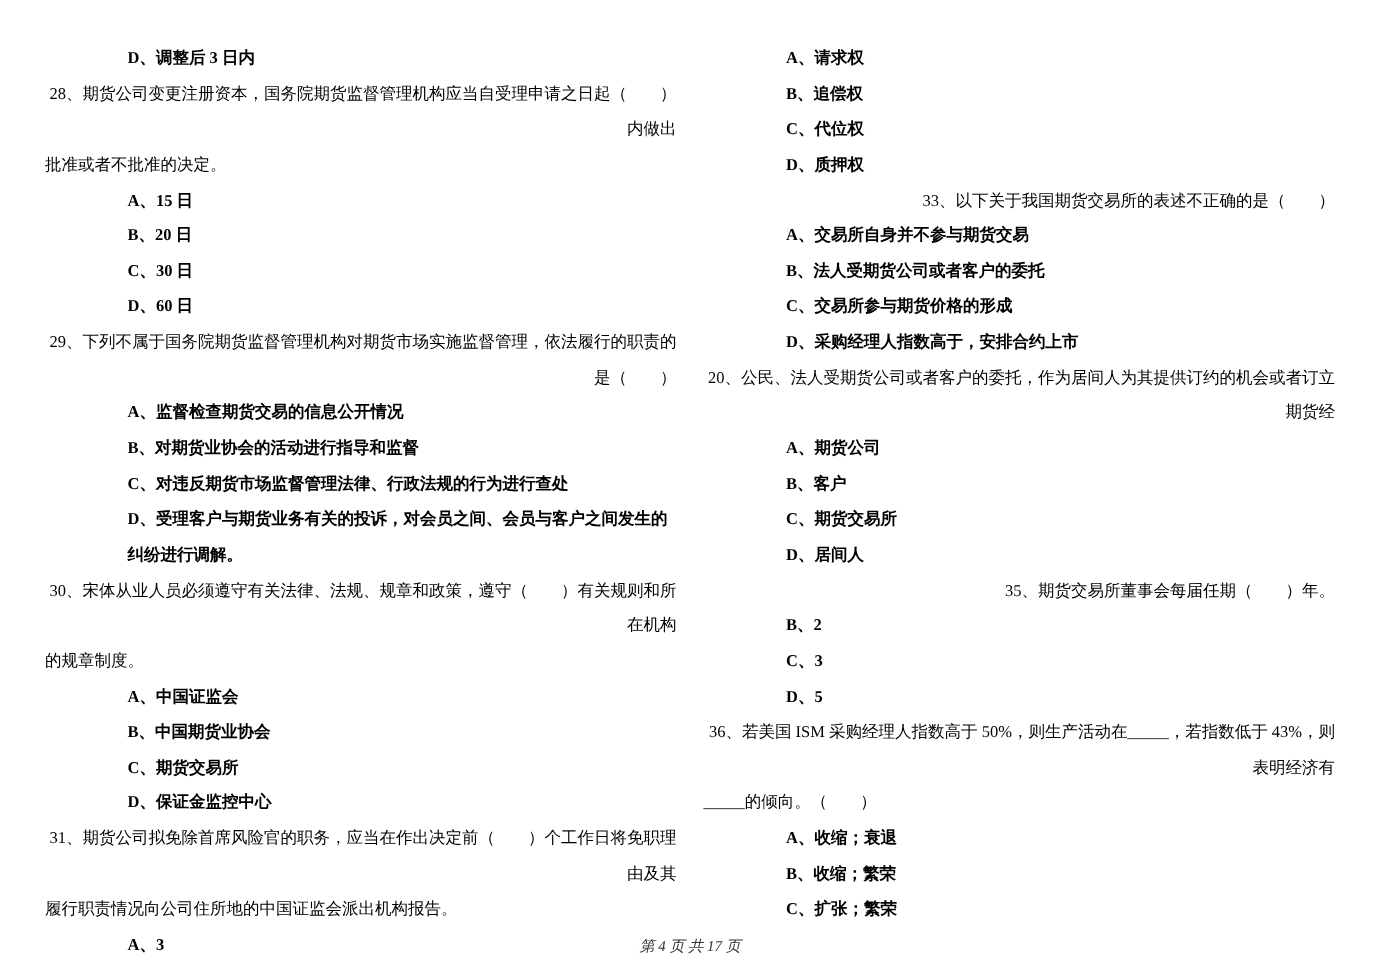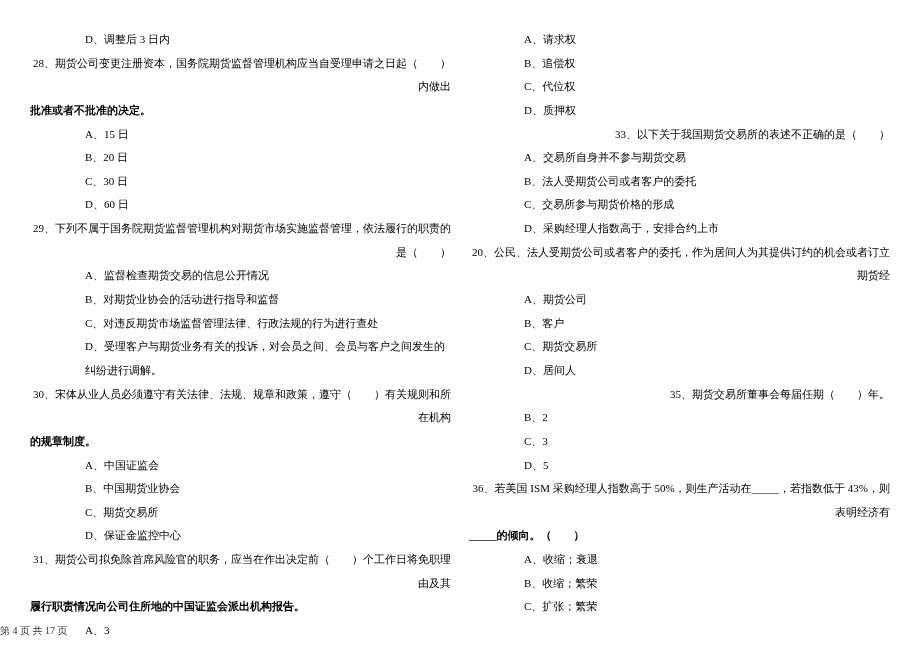--- a/index.html
+++ b/index.html
@@ -16,37 +16,38 @@
     .columns {
       display: flex;
       gap: 18px;
     }
     .col {
       flex: 1;
       line-height: 2.15;
     }
     .option {
       padding-left: 55px;
+      font-weight: bold;
     }
     .question {
       padding-left: 0;
       text-align: right;
     }
     .continuation {
       padding-left: 0;
-      font-weight: bold;
     }
     .footer {
       position: absolute;
       bottom: 12px;
       left: 0;
       width: 920px;
-      text-align: left;
+      text-align: center;
       font-size: 10px;
       color: #333;
+      font-style: italic;
     }
   </style>
 </head>
 <body>
 
 <div class="columns">
   <div class="col">
     <div class="option">D、调整后 3 日内</div>
     <div class="question">28、期货公司变更注册资本，国务院期货监督管理机构应当自受理申请之日起（　　）内做出</div>
     <div class="continuation">批准或者不批准的决定。</div>

